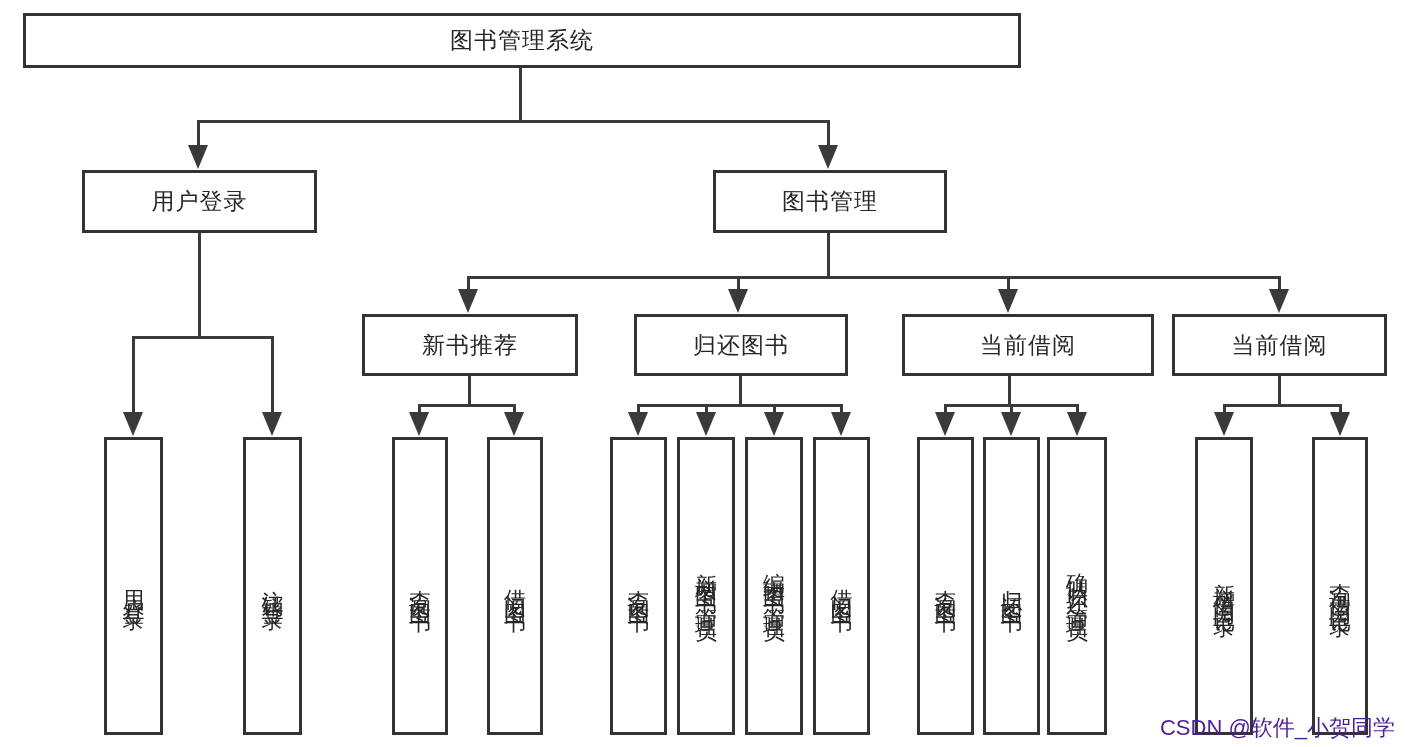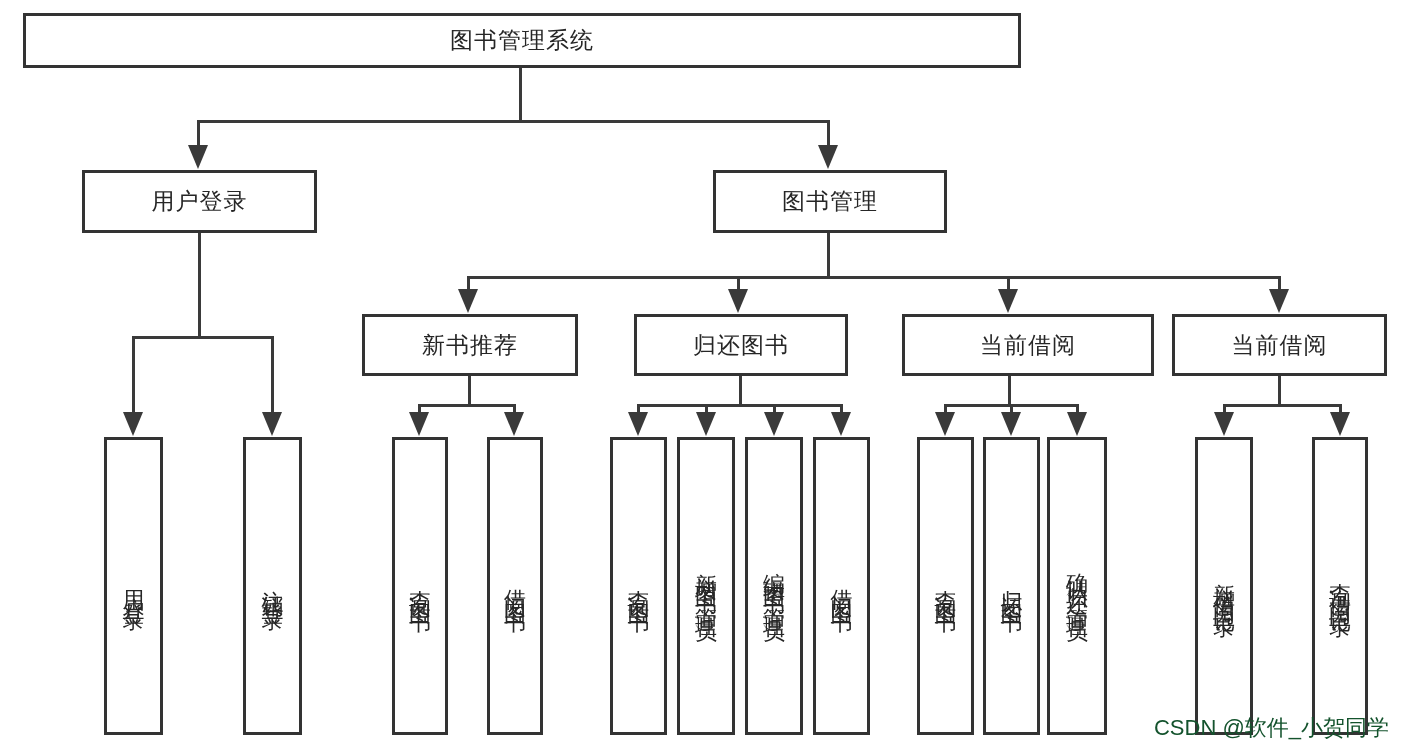--- a/index.html
+++ b/index.html
@@ -39,24 +39,24 @@
   .arrow {
     position: absolute;
     width: 0; height: 0;
     border-left: 10px solid transparent;
     border-right: 10px solid transparent;
     border-top: 24px solid #3a3a3a;
     z-index: 1;
   }
   .watermark {
     position: absolute;
-    right: 16px;
+    right: 10px;
     bottom: 4px;
     font-size: 22px;
-    color: #14532d;
+    color: #4c1d95;
     z-index: 5;
     white-space: nowrap;
   }
 </style>
 </head>
 <body>
 
 <div class="canvas">
 
   <div class="box h" style="left:23px; top:13px; width:998px; height:55px;">

